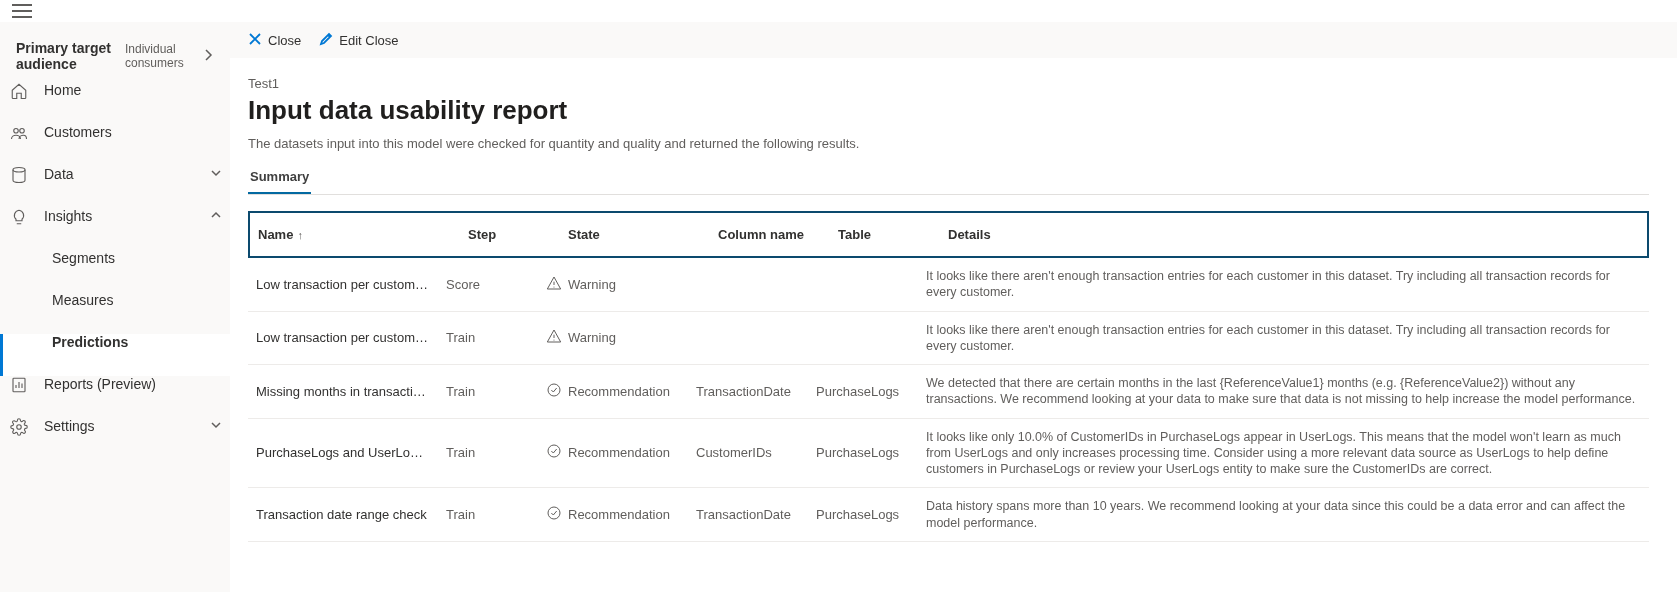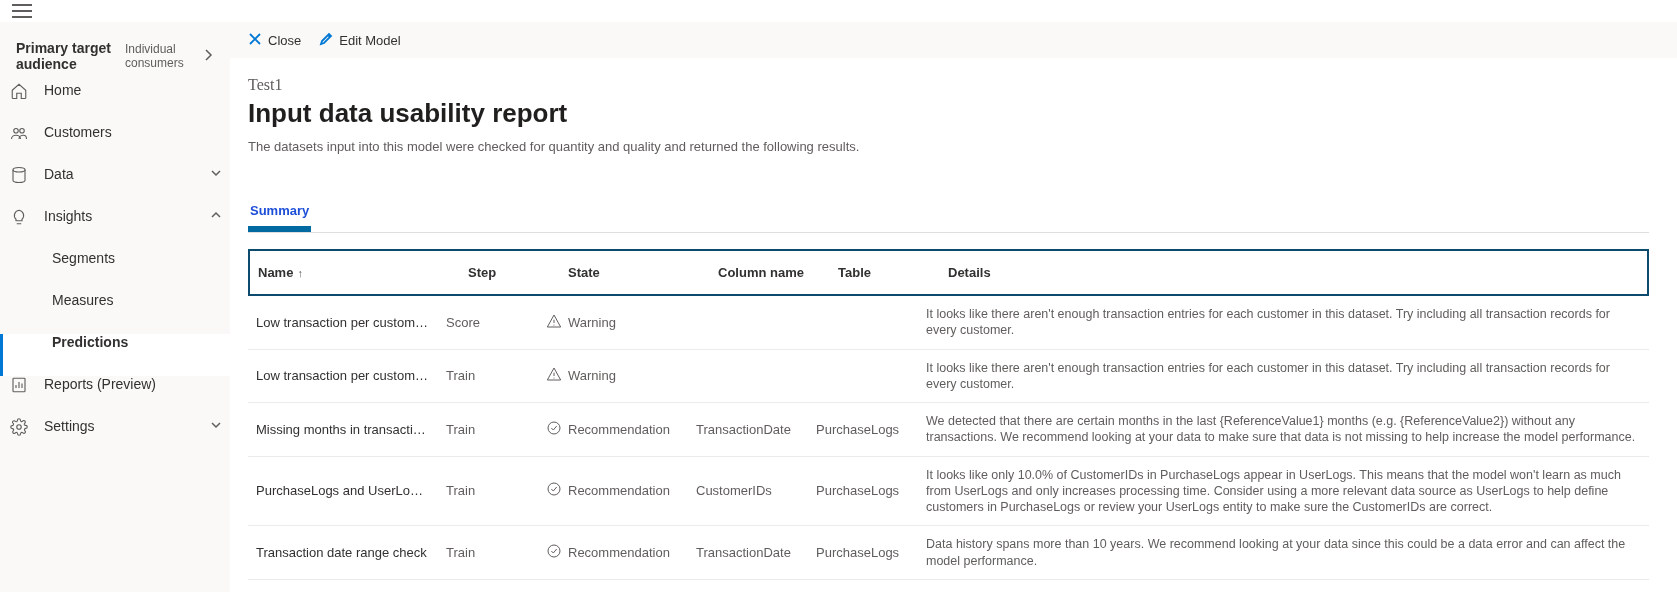--- a/index.html
+++ b/index.html
@@ -29,26 +29,26 @@
   .nav-item.selected { background:#fff; font-weight:600; }
   .nav-item.selected::before { content:""; position:absolute; left:0; top:0; bottom:0; width:3px; background:#0078d4; }
 
   
   .main { flex:1; display:flex; flex-direction:column; background:#fff; }
   .command-bar { height:36px; display:flex; align-items:center; gap:18px; padding-left:18px; background:#faf9f8; }
   .cmd { display:flex; align-items:center; gap:6px; color:#323130; cursor:pointer; font-size:13px; }
   .cmd svg { width:14px; height:14px; stroke:#0078d4; fill:none; stroke-width:1.8; }
 
   .content { padding:18px 28px 0 18px; }
-  .breadcrumb { font-size:16px; color:#605e5c; margin-bottom:4px;font-family:Liberation Serif, serif; }
+  .breadcrumb { font-size:13px; color:#605e5c; margin-bottom:4px; }
   .page-title { font-size:26px; font-weight:600; color:#201f1e; margin-bottom:10px; }
   .page-desc { font-size:13px; color:#605e5c; margin-bottom:18px; }
   .tab-row { display:flex; border-bottom:1px solid #e1dfdd; margin-bottom:0; }
   .tab { padding:0 2px 8px 2px; font-size:13px; cursor:pointer; margin-right:24px; font-weight:600; }
-  .tab.active { border-bottom:6px solid #0369a1; color:#1d4ed8;margin-top:31px; }
+  .tab.active { border-bottom:2px solid #0369a1; color:#404040; }
 
   
   .highlight-box { border:2px solid #0c4a6e; margin-top:16px; padding:8px 0; }
   .tbl { width:100%; border-collapse:collapse; font-size:13px; }
   .tbl th { text-align:left; font-weight:600; padding:6px 8px; color:#323130; vertical-align:middle; }
   .tbl td { padding:10px 8px; border-bottom:1px solid #edebe9; color:#605e5c; vertical-align:middle; }
   .tbl td.name-cell { color:#323130; white-space:nowrap; overflow:hidden; text-overflow:ellipsis; max-width:190px; }
   .col-name { width:210px; }
   .col-step { width:100px; }
   .col-state { width:150px; }
@@ -180,21 +180,21 @@
             </svg>
         </span>
         <span>Close</span>
       </div>
       <div class="cmd">
         <span>
           <svg viewBox="0 0 14 14">
               <path d="M2 12l1-3 7-7 2 2-7 7-3 1zM9 3l2 2"></path>
             </svg>
         </span>
-        <span>Edit Model</span>
+        <span>Edit Close</span>
       </div>
     </div>
 
     <div class="content">
       <div class="breadcrumb">Test1</div>
       <div class="page-title">Input data usability report</div>
       <div class="page-desc">The datasets input into this model were checked for quantity and quality and returned the following results.</div>
 
       <div class="tab-row">
         <div class="tab active">Summary</div>

